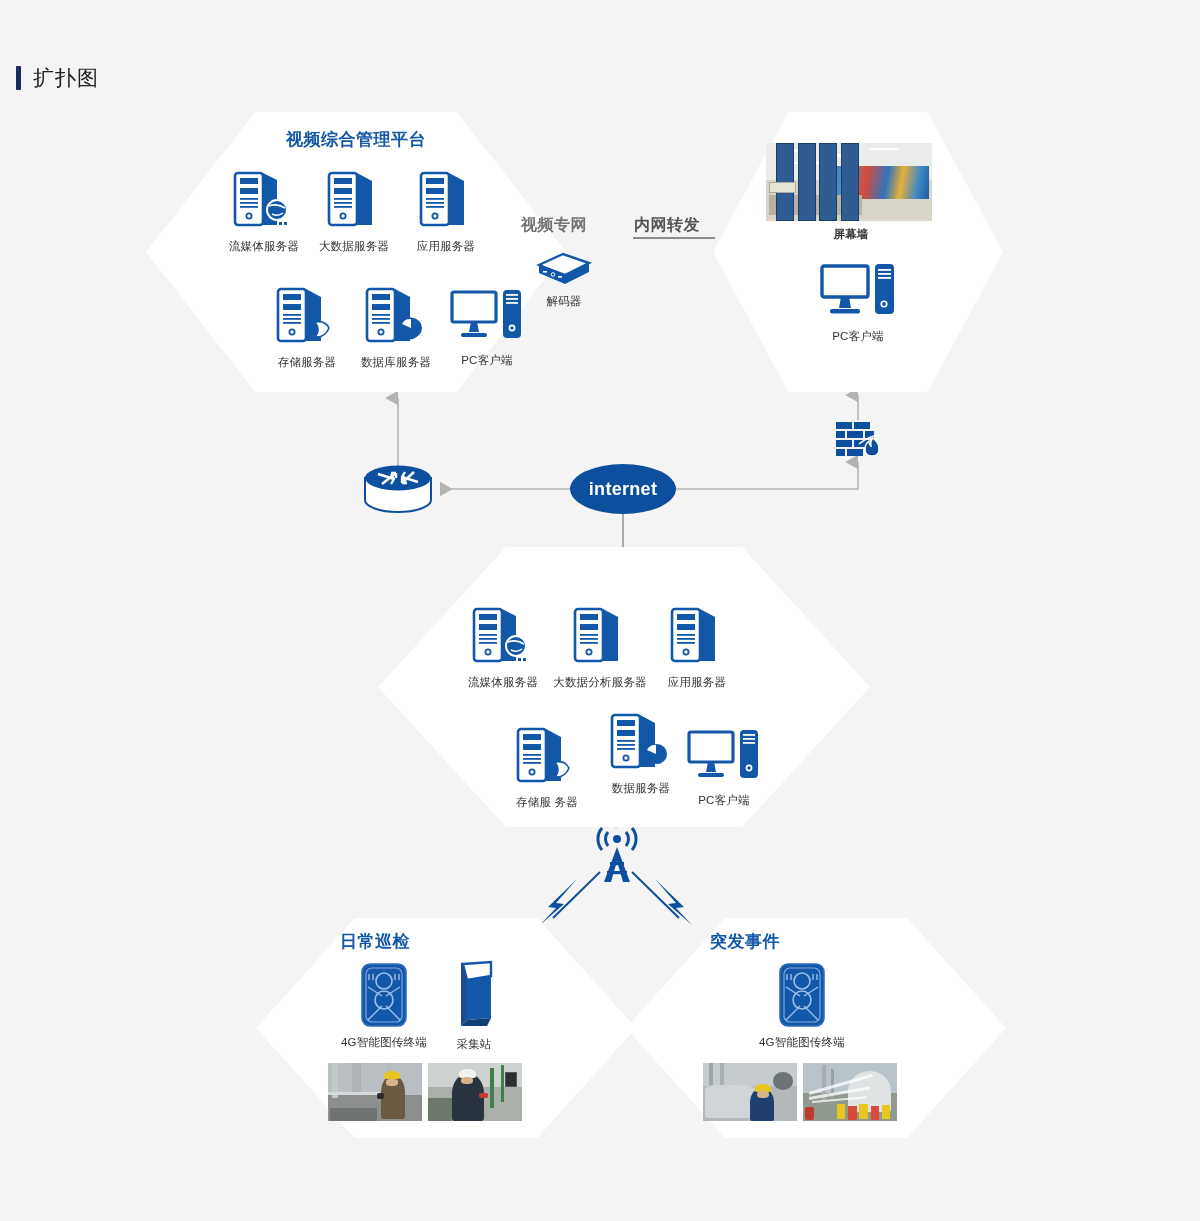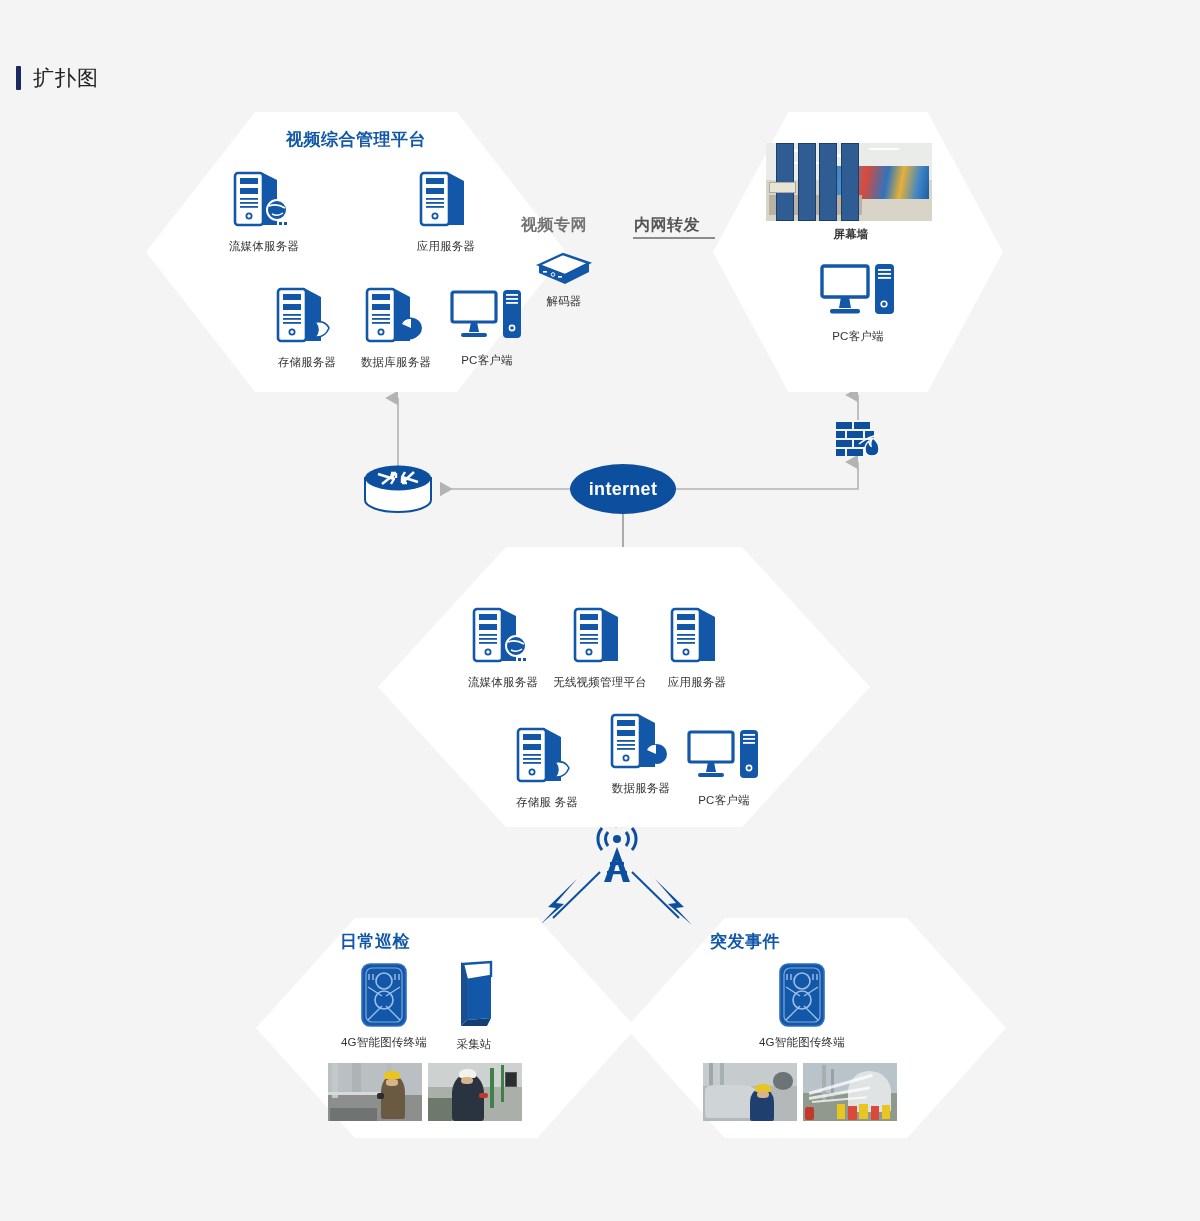--- a/index.html
+++ b/index.html
@@ -150,20 +150,33 @@
       <path d="M37,36 q8,-3 16,2" stroke="#fff" stroke-width="1.6" fill="none"></path>
       <path d="M40,44 q6,3 11,-1" stroke="#fff" stroke-width="1.6" fill="none"></path>
       <rect x="37" y="52" width="3" height="3" fill="#1257a8"></rect>
       <rect x="42" y="52" width="3" height="3" fill="#1257a8"></rect>
       <rect x="47" y="52" width="3" height="3" fill="#1257a8"></rect>
       <rect x="52" y="52" width="3" height="3" fill="#1257a8"></rect>
     </svg>
     <div class="cap">流媒体服务器</div>
   </div>
 
+  <div class="node" style="left:307px; top:170px; width:94px;">
+    <svg width="56" height="62" viewBox="0 0 56 62">
+      <rect x="3" y="3" width="28" height="52" rx="3" fill="#fff" stroke="#1257a8" stroke-width="2.6"></rect>
+      <path d="M31,3 L46,11 L46,55 L31,55 Z" fill="#1257a8"></path>
+      <rect x="8" y="8" width="18" height="6" fill="#1257a8"></rect>
+      <rect x="8" y="18" width="18" height="6" fill="#1257a8"></rect>
+      <rect x="8" y="28" width="18" height="1.8" fill="#1257a8"></rect>
+      <rect x="8" y="32" width="18" height="1.8" fill="#1257a8"></rect>
+      <rect x="8" y="36" width="18" height="1.8" fill="#1257a8"></rect>
+      <circle cx="17" cy="46" r="2.6" fill="none" stroke="#1257a8" stroke-width="1.8"></circle>
+    </svg>
+    <div class="cap">大数据服务器</div>
+  </div>
 
   <div class="node" style="left:403px; top:170px; width:86px;">
     <svg width="56" height="62" viewBox="0 0 56 62">
       <rect x="3" y="3" width="28" height="52" rx="3" fill="#fff" stroke="#1257a8" stroke-width="2.6"></rect>
       <path d="M31,3 L46,11 L46,55 L31,55 Z" fill="#1257a8"></path>
       <rect x="8" y="8" width="18" height="6" fill="#1257a8"></rect>
       <rect x="8" y="18" width="18" height="6" fill="#1257a8"></rect>
       <rect x="8" y="28" width="18" height="1.8" fill="#1257a8"></rect>
       <rect x="8" y="32" width="18" height="1.8" fill="#1257a8"></rect>
       <rect x="8" y="36" width="18" height="1.8" fill="#1257a8"></rect>
@@ -331,21 +344,21 @@
     <svg width="56" height="62" viewBox="0 0 56 62">
       <rect x="3" y="3" width="28" height="52" rx="3" fill="#fff" stroke="#1257a8" stroke-width="2.6"></rect>
       <path d="M31,3 L46,11 L46,55 L31,55 Z" fill="#1257a8"></path>
       <rect x="8" y="8" width="18" height="6" fill="#1257a8"></rect>
       <rect x="8" y="18" width="18" height="6" fill="#1257a8"></rect>
       <rect x="8" y="28" width="18" height="1.8" fill="#1257a8"></rect>
       <rect x="8" y="32" width="18" height="1.8" fill="#1257a8"></rect>
       <rect x="8" y="36" width="18" height="1.8" fill="#1257a8"></rect>
       <circle cx="17" cy="46" r="2.6" fill="none" stroke="#1257a8" stroke-width="1.8"></circle>
     </svg>
-    <div class="cap">无线视频管理平台</div>
+    <div class="cap">大数据分析服务器</div>
   </div>
 
   <div class="node" style="left:654px; top:606px; width:86px;">
     <svg width="56" height="62" viewBox="0 0 56 62">
       <rect x="3" y="3" width="28" height="52" rx="3" fill="#fff" stroke="#1257a8" stroke-width="2.6"></rect>
       <path d="M31,3 L46,11 L46,55 L31,55 Z" fill="#1257a8"></path>
       <rect x="8" y="8" width="18" height="6" fill="#1257a8"></rect>
       <rect x="8" y="18" width="18" height="6" fill="#1257a8"></rect>
       <rect x="8" y="28" width="18" height="1.8" fill="#1257a8"></rect>
       <rect x="8" y="32" width="18" height="1.8" fill="#1257a8"></rect>

